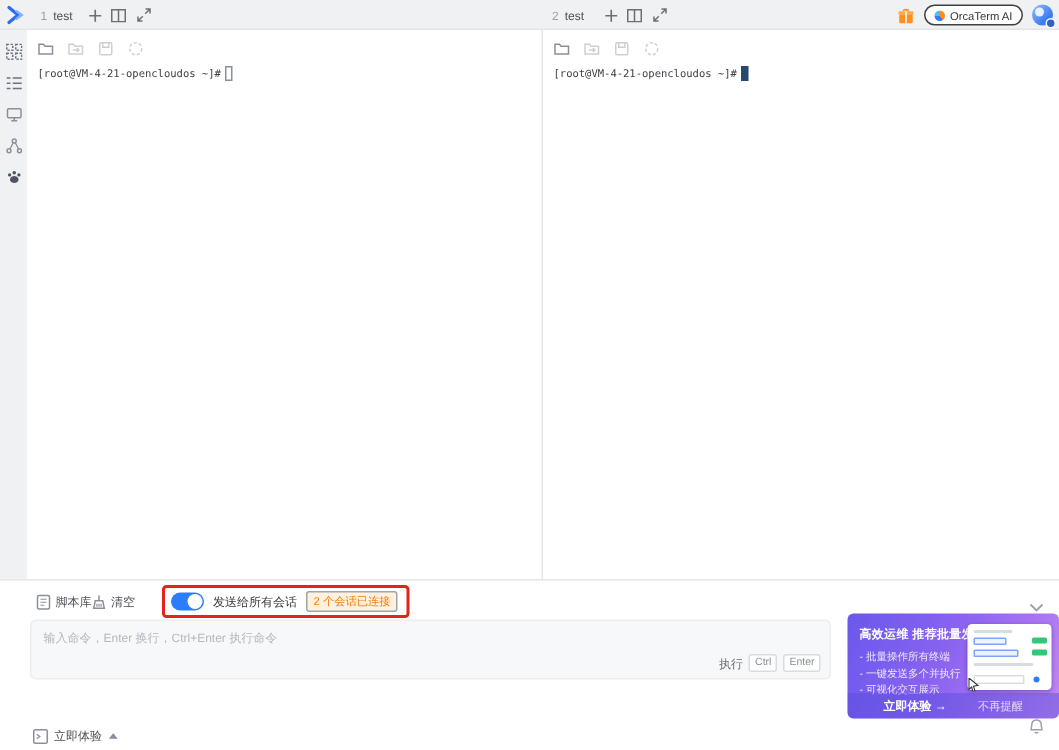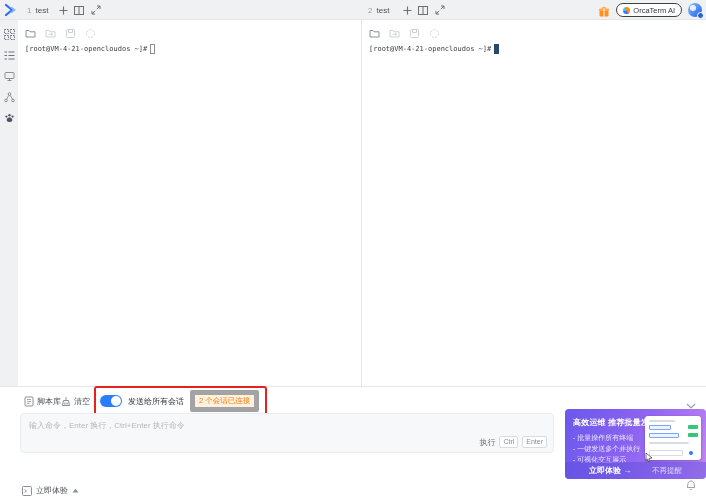--- a/index.html
+++ b/index.html
@@ -50,27 +50,27 @@
   .cursor-outline { width:5px; height:10px; border:1px solid #8a9099; margin-left:3px; }
   .cursor-solid { width:5px; height:10px; background:#27496d; margin-left:3px; }
 
   
   .bottom { position:absolute; left:0; top:386px; width:706px; height:114px;
     background:#fff; border-top:1px solid #e4e6e9; }
   .brow { position:absolute; left:24px; top:5px; height:18px; display:flex;
     align-items:center; }
   .bitem { display:flex; align-items:center; gap:3px; font-size:8px; color:#4c5056; cursor:pointer; }
   .highlight { display:flex; align-items:center; gap:6px; border:2px solid #e2241d;
-    border-radius:3px; padding:2px 6px 2px 4px; margin-left:4px; }
+    border-radius:3px; padding:2px 6px 2px 4px; margin-left:18px; }
   .toggle { position:relative; width:22px; height:12px; border-radius:6px; background:#2b7cff; }
   .toggle .knob { position:absolute; right:1px; top:1px; width:10px; height:10px;
     border-radius:50%; background:#fff; }
   .hl-label { font-size:8px; color:#33363b; }
   .sess-badge { font-size:7.5px; color:#f77c00; background:#fff1e2;
-    border:5px solid #a3a3a3; border-radius:2px; padding:1px 4px; }
+    border:1px solid #a3a3a3; border-radius:2px; padding:1px 4px; }
   .collapse { position:absolute; right:10px; top:8px; }
 
   .inputbox { position:absolute; left:20px; top:26px; width:534px; height:40px;
     background:#f7f8fa; border:1px solid #ebedf0; border-radius:4px; }
   .inputbox textarea { width:100%; height:38px; background:transparent; border:none;
     outline:none; resize:none; font-family:"Liberation Sans", sans-serif;
     font-size:8px; color:#33363b; padding:6px 8px; }
   .inputbox textarea::placeholder { color:#b3b8bf; }
   .exec-row { position:absolute; right:6px; bottom:4px; display:flex; align-items:center;
     gap:4px; font-size:8px; color:#6b7077; }

